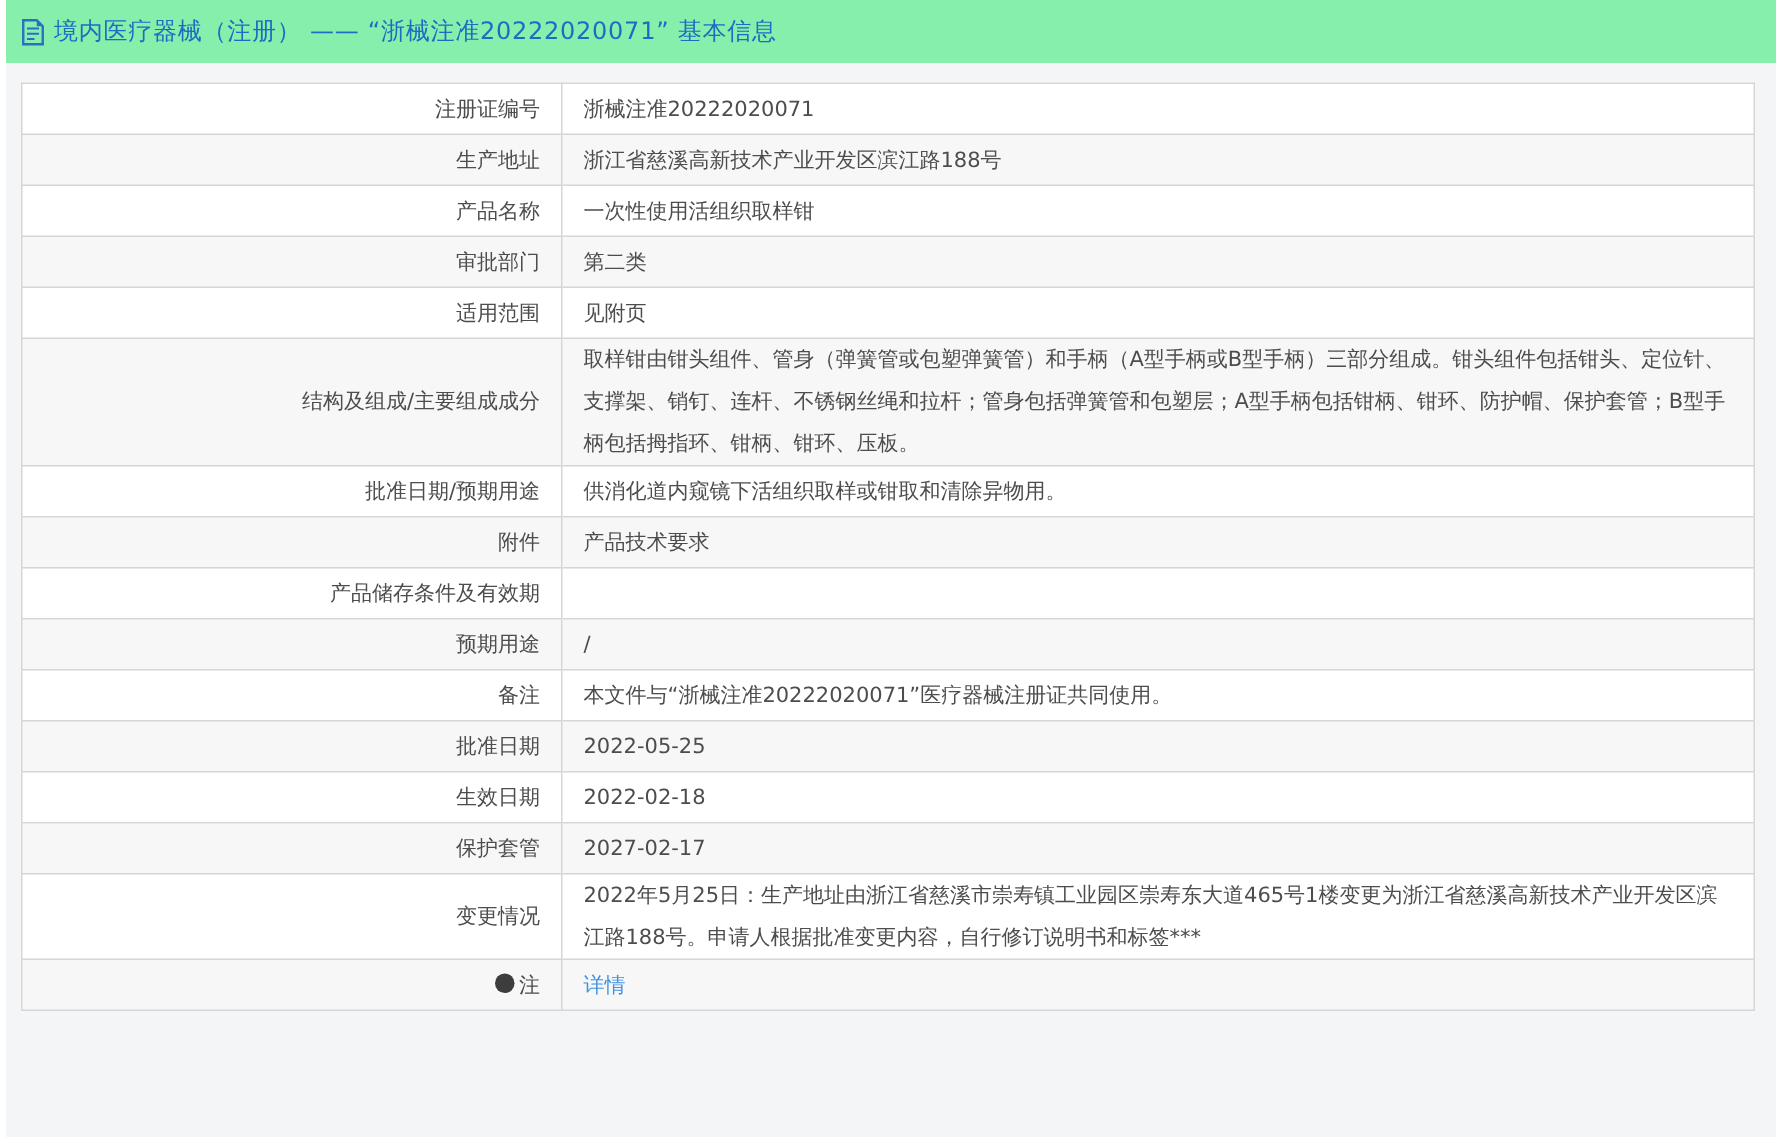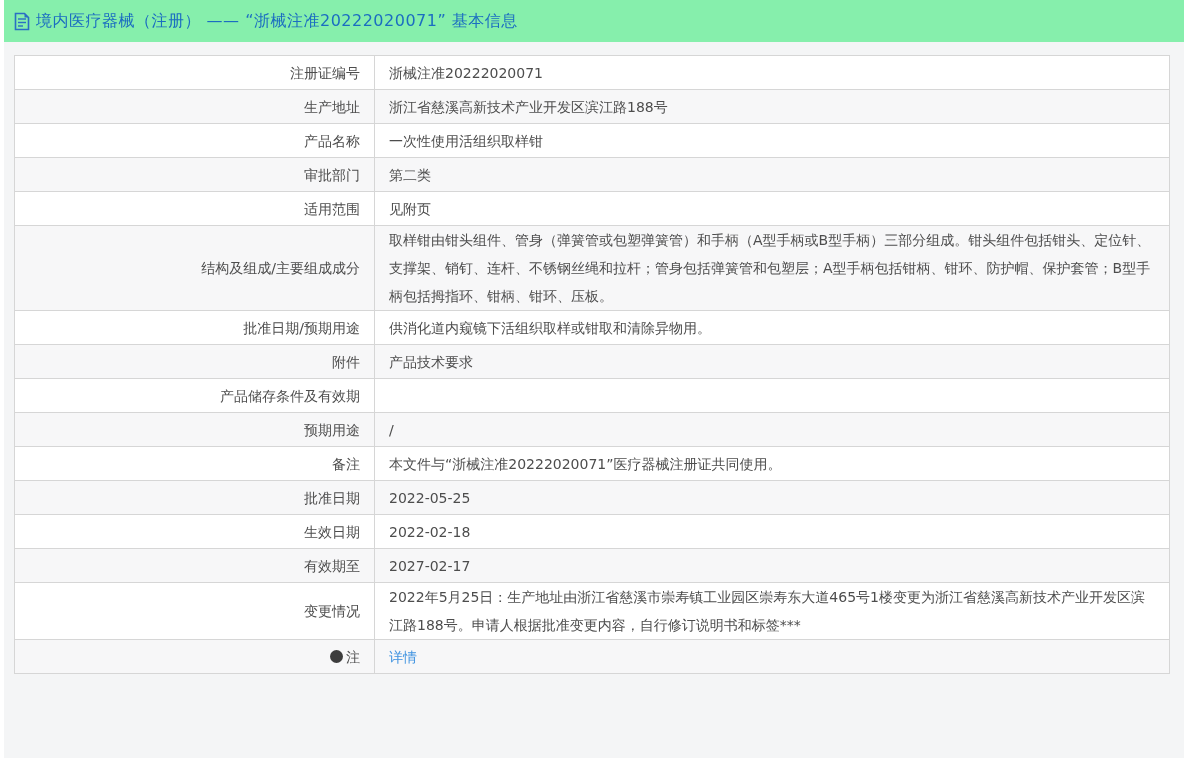--- a/index.html
+++ b/index.html
@@ -161,21 +161,21 @@
     <td class="label-cell">批准日期</td>
     <td class="value-cell">2022-05-25</td>
   </tr>
 
   <tr>
     <td class="label-cell">生效日期</td>
     <td class="value-cell">2022-02-18</td>
   </tr>
 
   <tr>
-    <td class="label-cell">有效期至</td>
+    <td class="label-cell">保护套管</td>
     <td class="value-cell">2027-02-17</td>
   </tr>
 
   <tr>
     <td class="label-cell">变更情况</td>
     <td class="value-cell">2022年5月25日：生产地址由浙江省慈溪市崇寿镇工业园区崇寿东大道465号1楼变更为浙江省慈溪高新技术产业开发区滨江路188号。申请人根据批准变更内容，自行修订说明书和标签***</td>
   </tr>
 
   <tr>
     <td class="label-cell"><span class="note-dot"></span>注</td>

